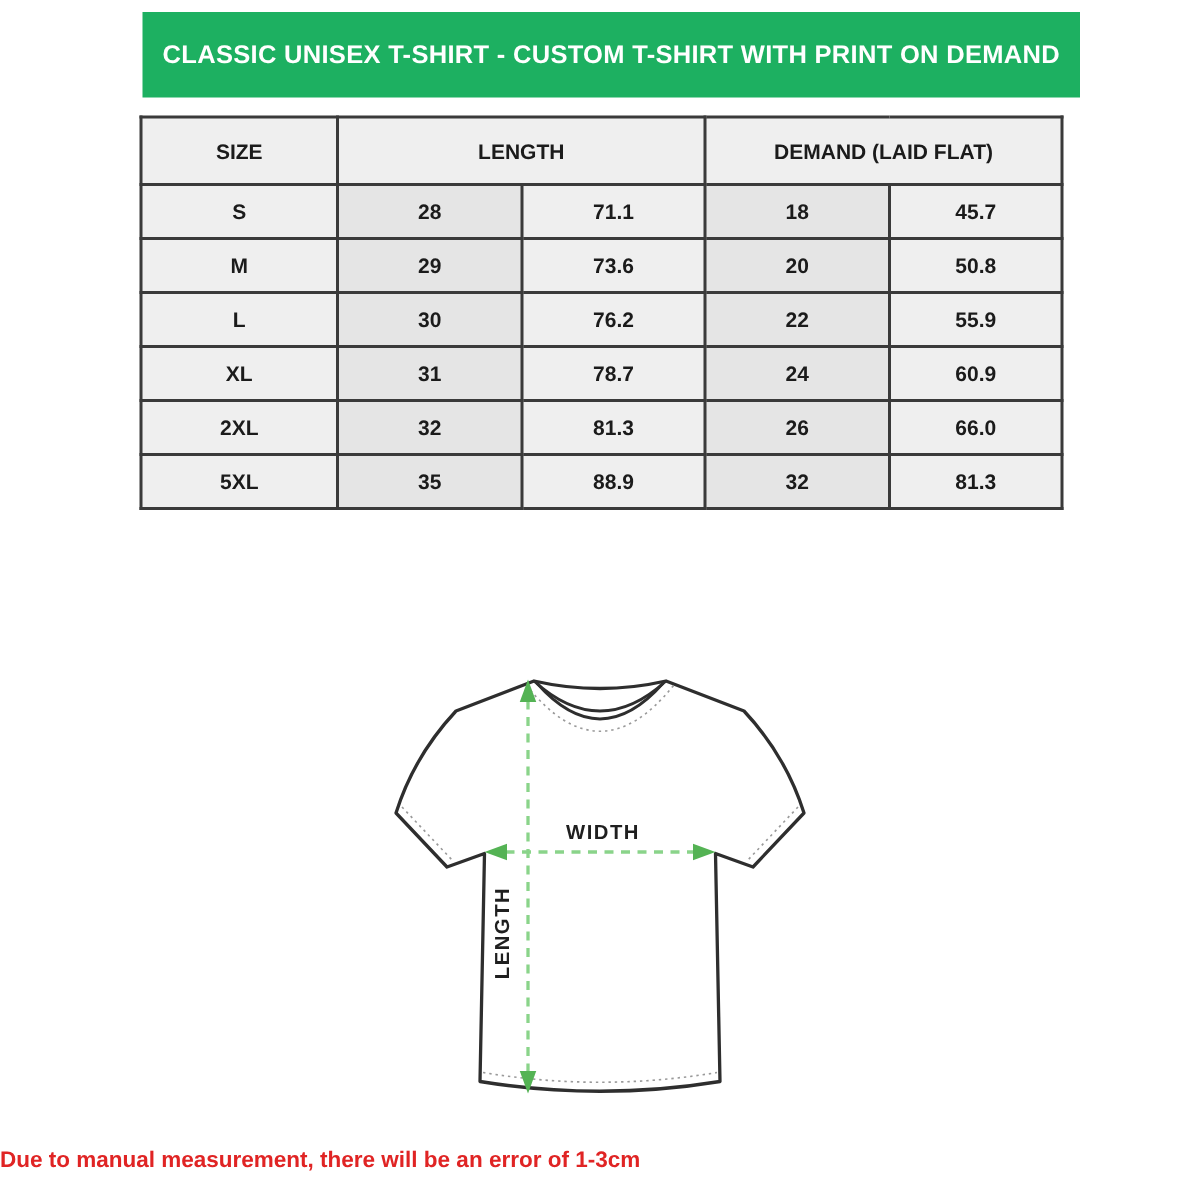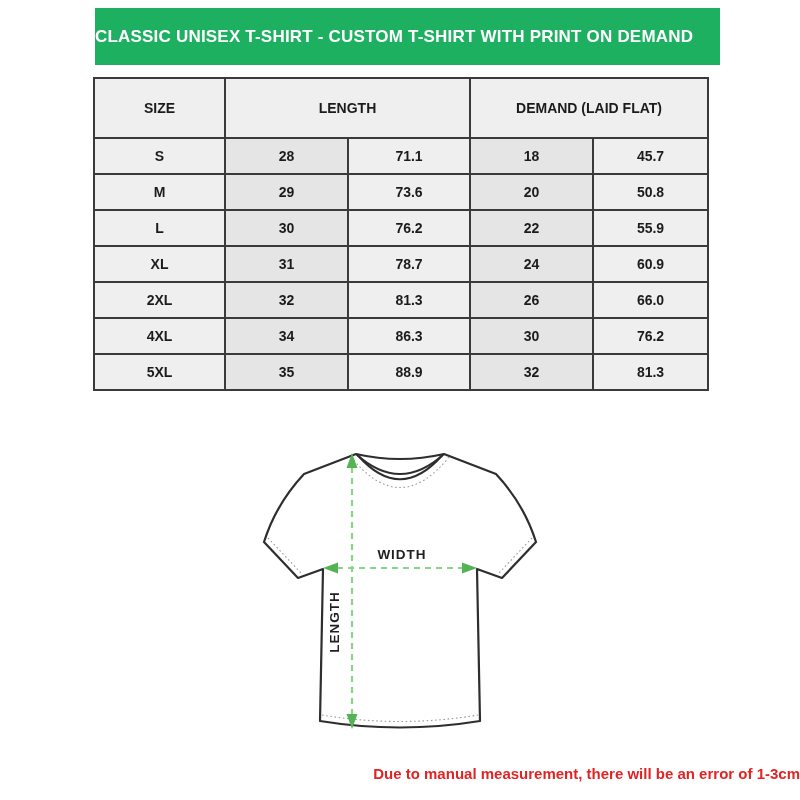--- a/index.html
+++ b/index.html
@@ -2,50 +2,50 @@
 <html><head>
 <meta charset="utf-8">
 <style>
   html,body { margin:0; padding:0; }
   body {
     width:800px; height:800px; background:#ffffff; position:relative;
     font-family:"Liberation Sans", sans-serif;
   }
   .banner {
     position:absolute; left:95px; top:8px; width:625px; height:57px;
-    background:#1db061; display:flex; align-items:center; 
+    background:#1db061; display:flex; align-items:center; justify-content:center;
   }
   .banner span {
     color:#ffffff; font-weight:bold; font-size:17px; letter-spacing:0.2px;
     white-space:nowrap;
   }
   table.size-chart {
     position:absolute; left:93px; top:77px; width:614px;
     border-collapse:collapse; table-layout:fixed;
   }
   .size-chart th, .size-chart td {
     border:2px solid #3a3a3a; text-align:center; vertical-align:middle;
     font-weight:bold; font-size:14px; color:#1b1b1b; padding:0;
   }
-  .size-chart thead tr { height:60px;margin-top:48px; }
+  .size-chart thead tr { height:45px;margin-top:48px; }
   .size-chart tbody tr { height:36px; }
   .cell-gray { background:#efefef; }
   .cell-white { background:#e5e5e5; }
   svg.tshirt { position:absolute; left:250px; top:438px; }
   .shirt-line { fill:#ffffff; stroke:#2e2e2e; stroke-width:2.2; stroke-linejoin:round; }
   .collar-line { fill:none; stroke:#2e2e2e; stroke-width:2; }
   .stitch { fill:none; stroke:#9a9a9a; stroke-width:1.1; stroke-dasharray:1.6 2.6; }
   .meas-line { fill:none; stroke:#8ad48a; stroke-width:2.2; stroke-dasharray:6 5; }
   .meas-head { fill:#54b354; stroke:none; }
   .meas-label {
     font-family:"Liberation Sans", sans-serif; font-weight:bold; font-size:13.5px;
     fill:#1f1f1f; letter-spacing:1px;
   }
   .note {
-    position:absolute; left:0; top:765px; width:800px; text-align:right;
+    position:absolute; left:0; top:765px; width:800px; text-align:left;
     color:#e02424; font-weight:bold; font-size:15px;
   }
 </style>
 </head>
 <body>
 
 <div class="banner">
   <span>CLASSIC UNISEX T-SHIRT - CUSTOM T-SHIRT WITH PRINT ON DEMAND</span>
 </div>
 
@@ -94,27 +94,20 @@
       <td class="cell-gray">60.9</td>
     </tr>
     <tr>
       <td class="cell-gray">2XL</td>
       <td class="cell-white">32</td>
       <td class="cell-gray">81.3</td>
       <td class="cell-white">26</td>
       <td class="cell-gray">66.0</td>
     </tr>
     <tr>
-      <td class="cell-gray">4XL</td>
-      <td class="cell-white">34</td>
-      <td class="cell-gray">86.3</td>
-      <td class="cell-white">30</td>
-      <td class="cell-gray">76.2</td>
-    </tr>
-    <tr>
       <td class="cell-gray">5XL</td>
       <td class="cell-white">35</td>
       <td class="cell-gray">88.9</td>
       <td class="cell-white">32</td>
       <td class="cell-gray">81.3</td>
     </tr>
   </tbody>
 </table>
 
 <svg class="tshirt" width="300" height="312" viewBox="0 0 300 312">

